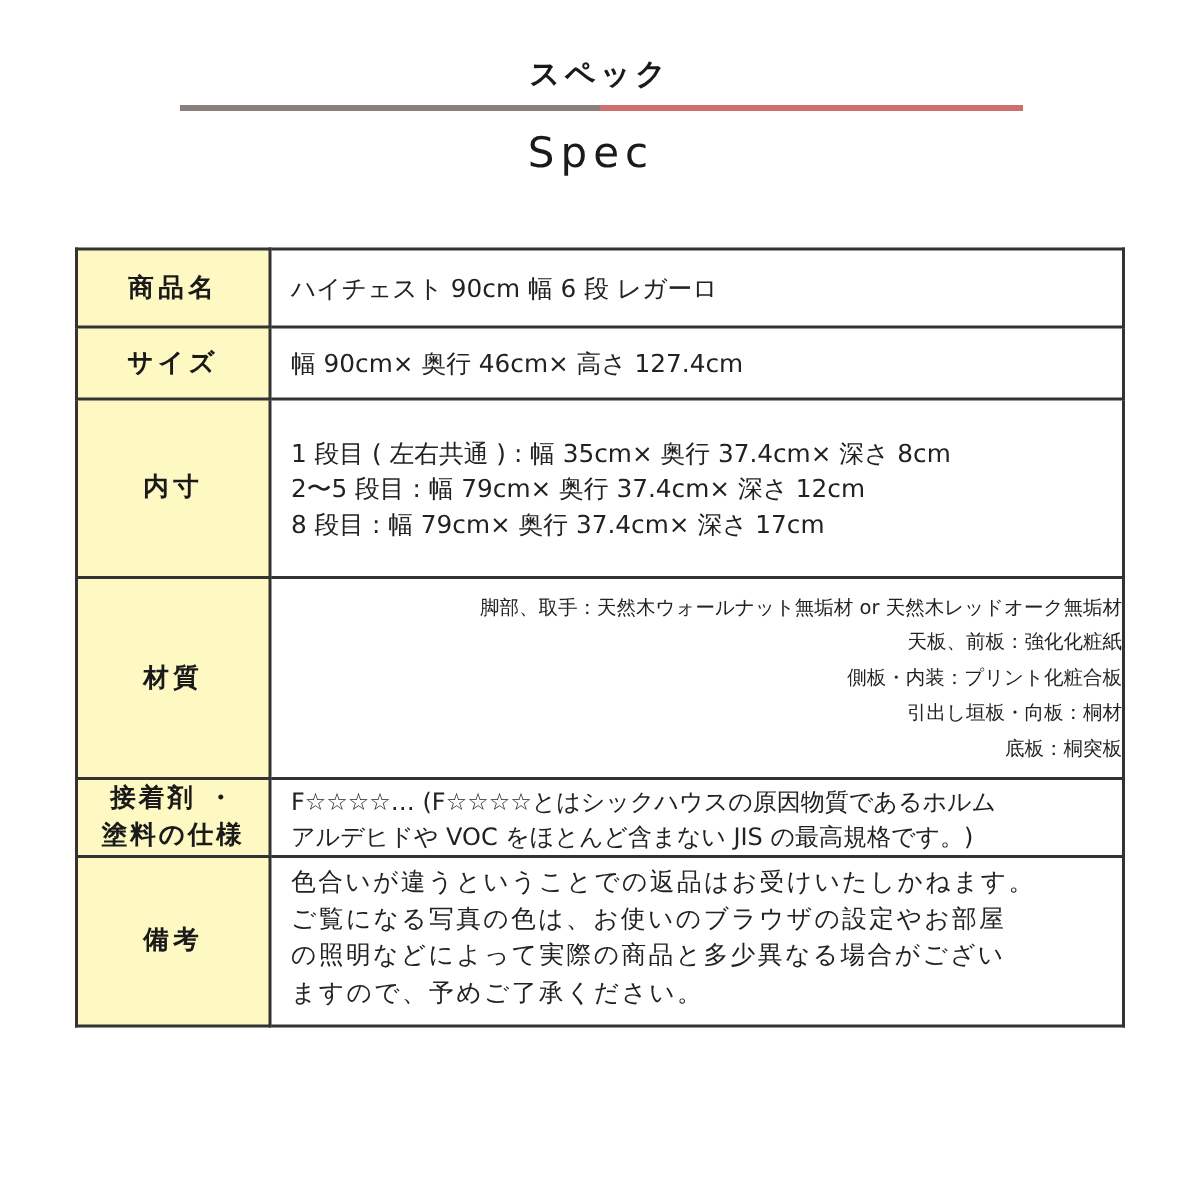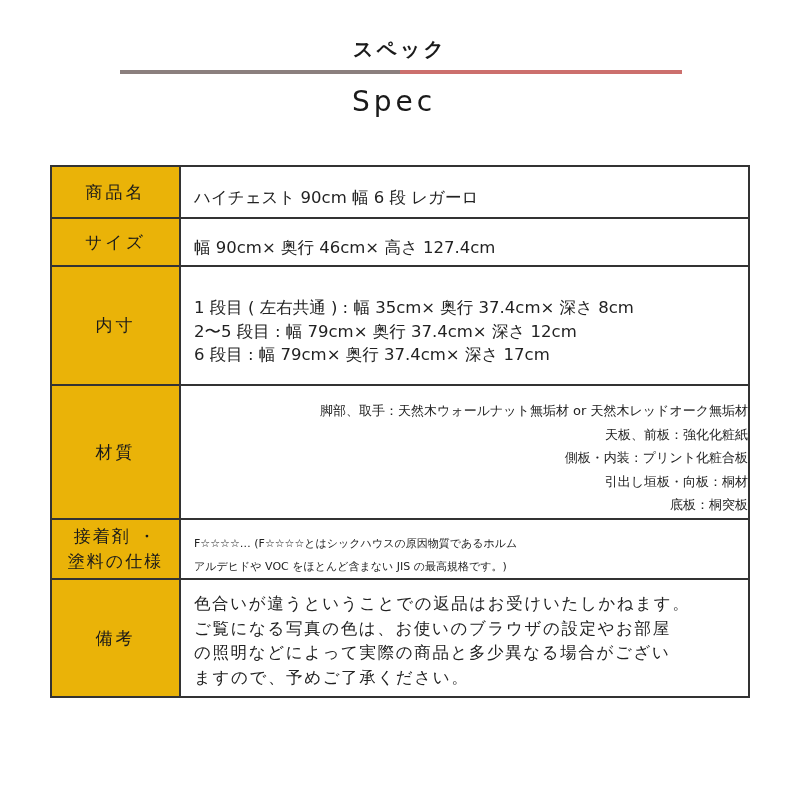--- a/index.html
+++ b/index.html
@@ -19,26 +19,26 @@
       position: absolute; left: 0; top: 85px; width: 788px; text-align: center;
       font-size: 28px; letter-spacing: 4px; color: #1a1a1a; font-weight: 500;
     }
 
     .spec-table {
       position: absolute; left: 50px; top: 165px; width: 700px;
       border-collapse: collapse; table-layout: fixed;
     }
     .spec-table td { border: 2px solid #333; vertical-align: middle; }
     .spec-table td.label {
-      width: 129px; background: #eab308; text-align: center;
-      font-weight: normal; font-size: 17px; letter-spacing: 3px; color: #1a1a1a;
+      width: 129px; background: #fef9c3; text-align: center;
+      font-weight: bold; font-size: 17px; letter-spacing: 3px; color: #1a1a1a;
       line-height: 1.45;
     }
     .spec-table td.value {
-      padding: 12px 0 0 13px; font-size: 16.5px; color: #222; line-height: 24px;
+      padding: 1px 0 0 13px; font-size: 16.5px; color: #222; line-height: 24px;
     }
     .spec-table td.value.small { font-size: 13px; line-height: 23.5px; text-align: right; }
     .spec-table td.value.wide { letter-spacing: 1.6px; font-size: 16.5px; line-height: 24.5px; margin-top: 28px; }
     .line { display: block; white-space: nowrap; }
   </style>
 </head>
 <body>
 
 <div class="heading-jp">スペック</div>
 <div class="divider">
@@ -59,39 +59,39 @@
     <td class="label">サイズ</td>
     <td class="value">
       <span class="line">幅 90cm× 奥行 46cm× 高さ 127.4cm</span>
     </td>
   </tr>
   <tr style="height:119px">
     <td class="label">内寸</td>
     <td class="value" style="line-height:23.5px">
       <span class="line">1 段目 ( 左右共通 ) : 幅 35cm× 奥行 37.4cm× 深さ 8cm</span>
       <span class="line">2〜5 段目 : 幅 79cm× 奥行 37.4cm× 深さ 12cm</span>
-      <span class="line">6 段目 : 幅 79cm× 奥行 37.4cm× 深さ 17cm</span>
+      <span class="line">8 段目 : 幅 79cm× 奥行 37.4cm× 深さ 17cm</span>
     </td>
   </tr>
   <tr style="height:134px">
     <td class="label">材質</td>
     <td class="value small">
       <span class="line">脚部、取手：天然木ウォールナット無垢材 or 天然木レッドオーク無垢材</span>
       <span class="line">天板、前板：強化化粧紙</span>
       <span class="line">側板・内装：プリント化粧合板</span>
       <span class="line">引出し垣板・向板：桐材</span>
       <span class="line">底板：桐突板</span>
     </td>
   </tr>
   <tr style="height:52px">
     <td class="label" style="letter-spacing:2px">
       <span class="line">接着剤 ・</span>
       <span class="line">塗料の仕様</span>
     </td>
-    <td class="value" style="font-size:11px;line-height:23px">
+    <td class="value" style="font-size:16px;line-height:23px">
       <span class="line">F☆☆☆☆… (F☆☆☆☆とはシックハウスの原因物質であるホルム</span>
       <span class="line">アルデヒドや VOC をほとんど含まない JIS の最高規格です。)</span>
     </td>
   </tr>
   <tr style="height:113px">
     <td class="label">備考</td>
     <td class="value wide" style="padding-bottom:6px">
       <span class="line">色合いが違うということでの返品はお受けいたしかねます。</span>
       <span class="line">ご覧になる写真の色は、お使いのブラウザの設定やお部屋</span>
       <span class="line">の照明などによって実際の商品と多少異なる場合がござい</span>

